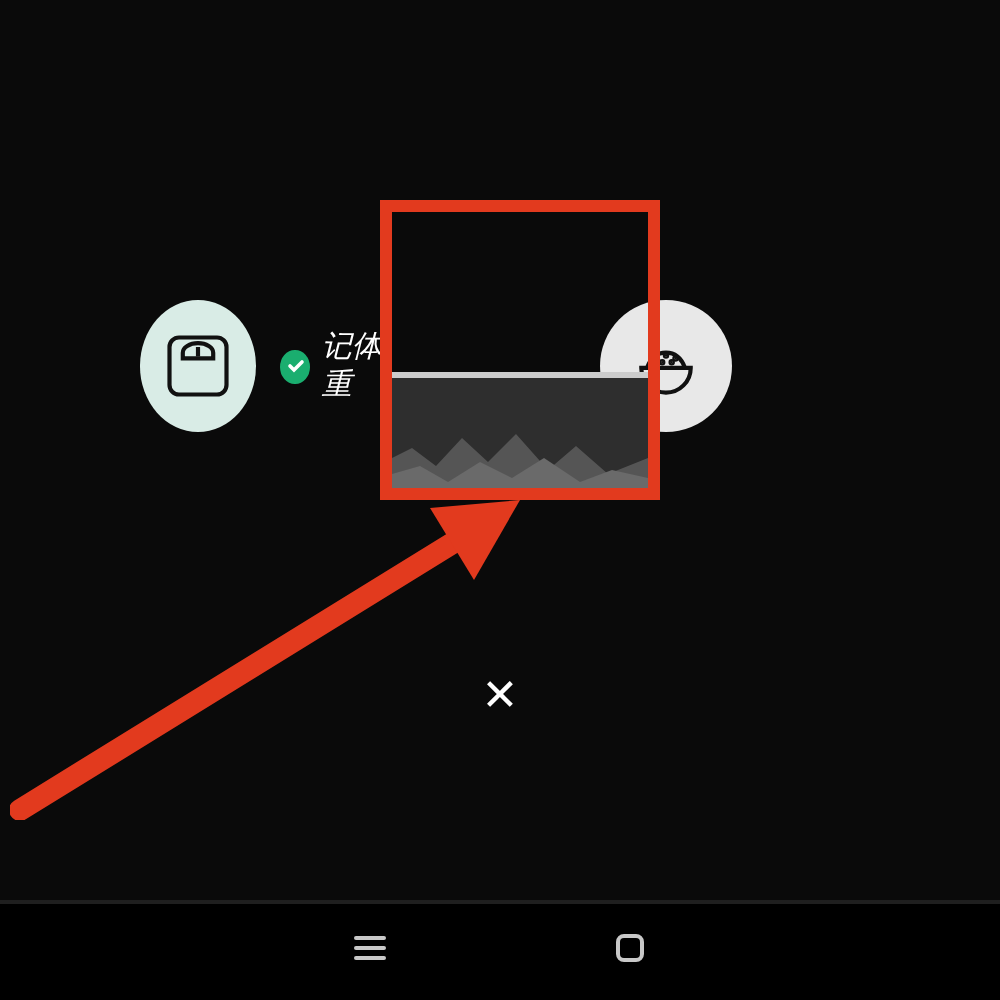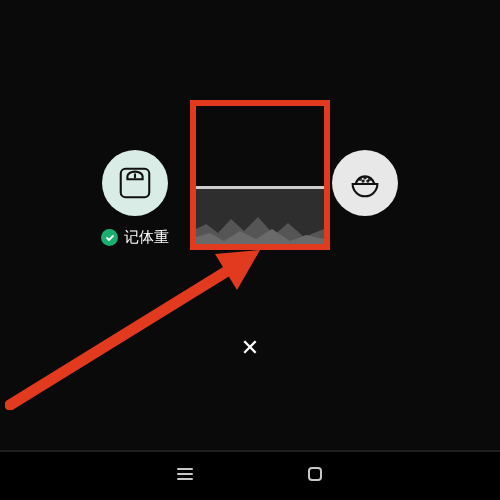--- a/index.html
+++ b/index.html
@@ -20,24 +20,25 @@
       top: 150px;
       left: 0;
       width: 100%;
       display: flex;
       justify-content: space-around;
       align-items: flex-start;
       padding: 0 20px;
     }
     .action-item {
       display: flex;
-      flex-direction: column;
+      flex-direction: row;
       align-items: center;
       gap: 12px;
       width: 130px;
+      font-style: italic;
     }
     .action-circle {
       width: 66px;
       height: 66px;
       border-radius: 50%;
       background: #d9ece6;
       display: flex;
       align-items: center;
       justify-content: center;
     }

